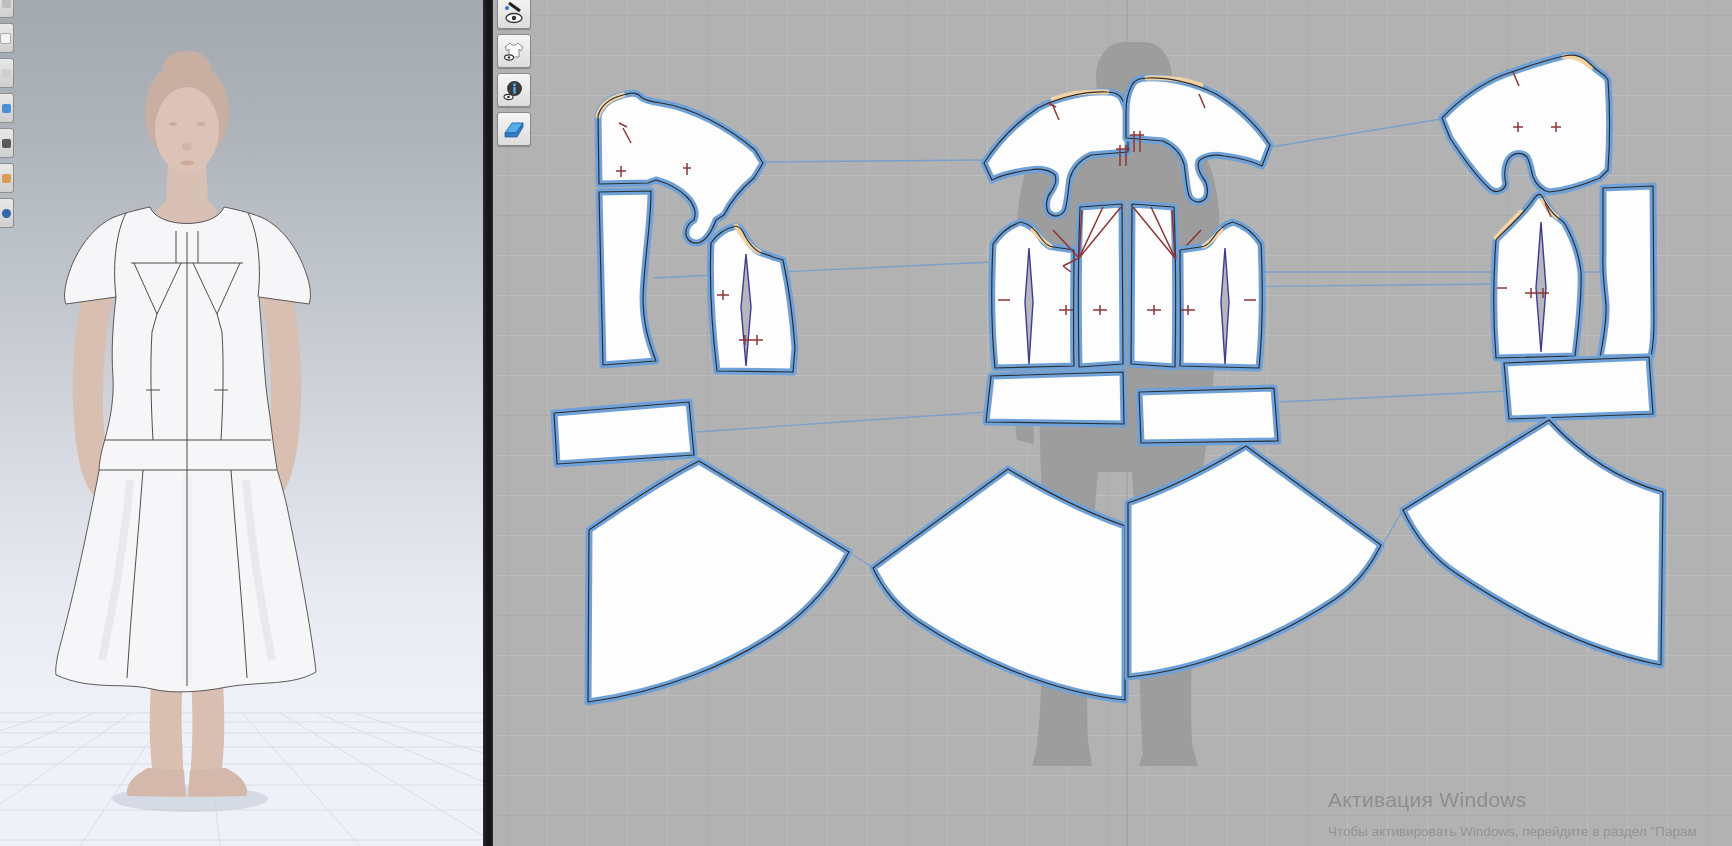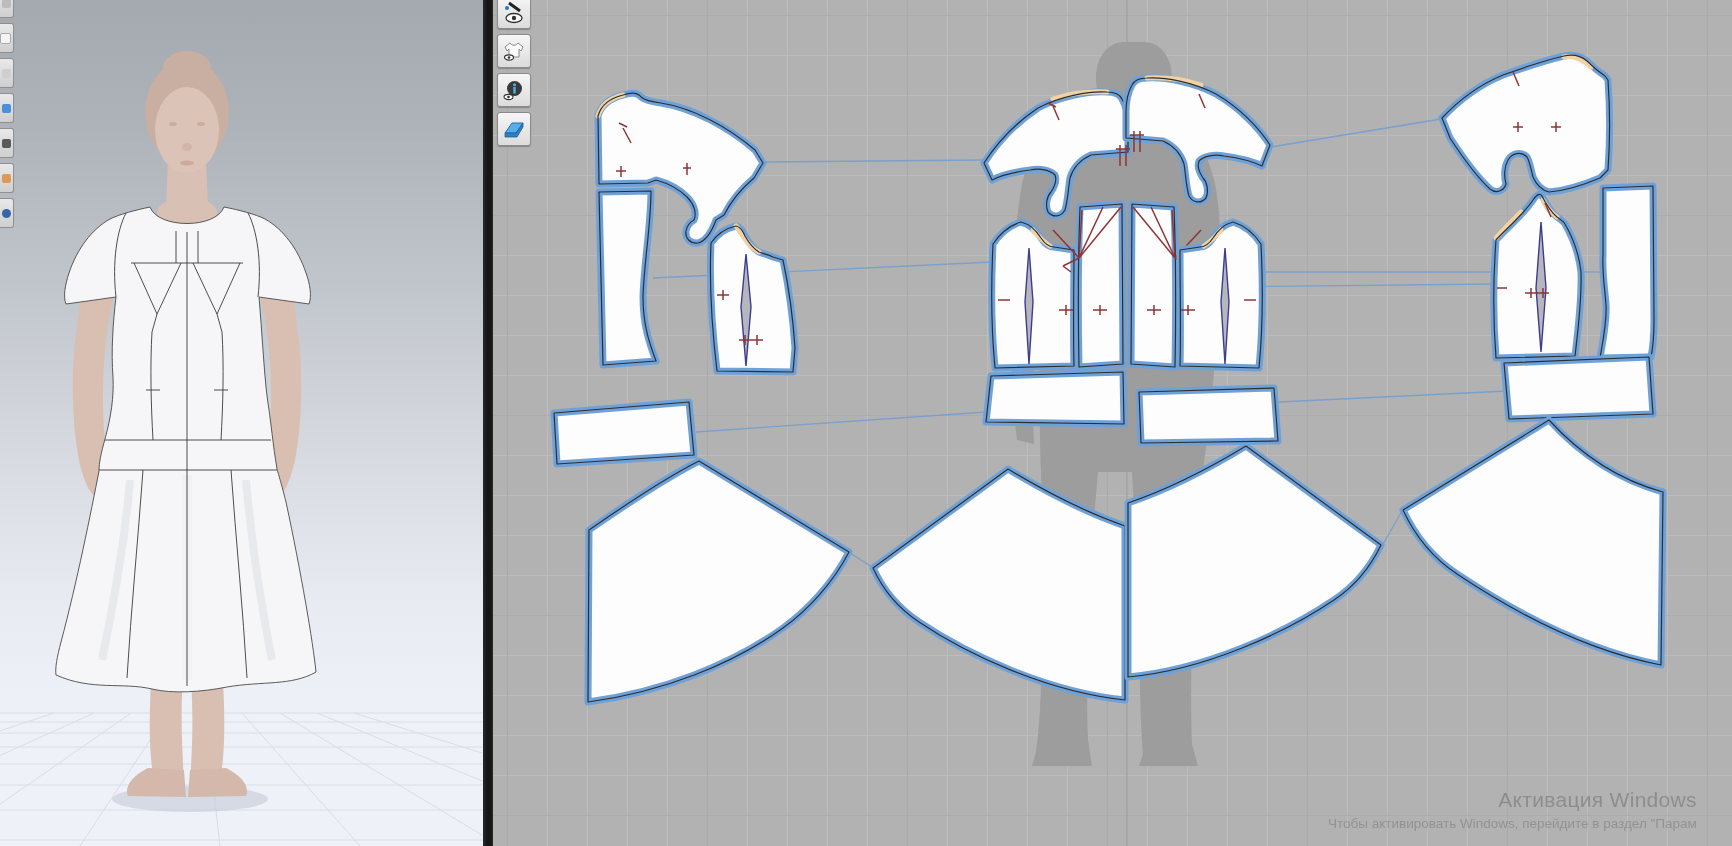--- a/index.html
+++ b/index.html
@@ -29,23 +29,23 @@
   
   .pc-fill{fill:#fdfdfe;stroke:#6fa1d9;stroke-width:7;stroke-linejoin:round;}
   .pc-edge{fill:none;stroke:#2e2e2e;stroke-width:1.2;stroke-linejoin:round;}
   .pc-peach{fill:none;stroke:#f0d2a4;stroke-width:5;stroke-linecap:round;}
   .dart-navy{fill:rgba(112,112,128,.5);stroke:#3c3c90;stroke-width:1.4;}
   .dart-red{fill:none;stroke:#8e3434;stroke-width:1.5;}
   .conn{stroke:#7aa0cc;stroke-width:1.3;}
   .sil{fill:#9d9d9d;}
   .axis{stroke:#9c9c9c;stroke-width:1;}
   
-  .watermark{position:absolute;left:835px;top:788px;white-space:nowrap;pointer-events:none;text-align:right;}
+  .watermark{position:absolute;left:835px;top:788px;white-space:nowrap;pointer-events:none;}
   .watermark .wm-title{font-size:21px;color:rgba(90,90,90,.42);letter-spacing:.3px;}
-  .watermark .wm-sub{font-size:13.5px;color:rgba(95,95,95,.38);margin-top:4px;}
+  .watermark .wm-sub{font-size:13.5px;color:rgba(95,95,95,.38);margin-top:12px;}
 </style>
 </head>
 <body>
 
 <div class="app">
 
   <div class="pane-3d">
     <svg width="483" height="846" viewBox="0 0 483 846">
 
       <g>

